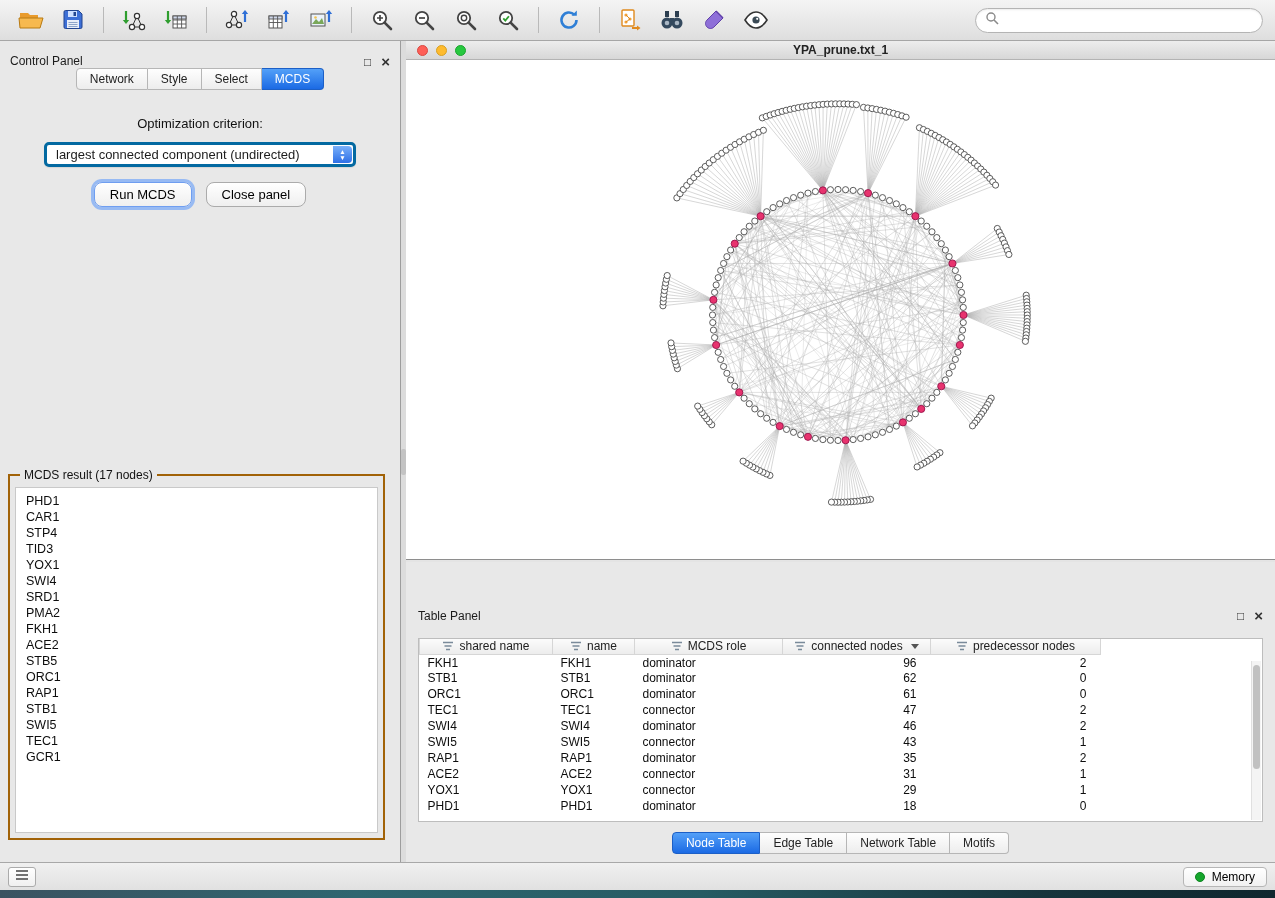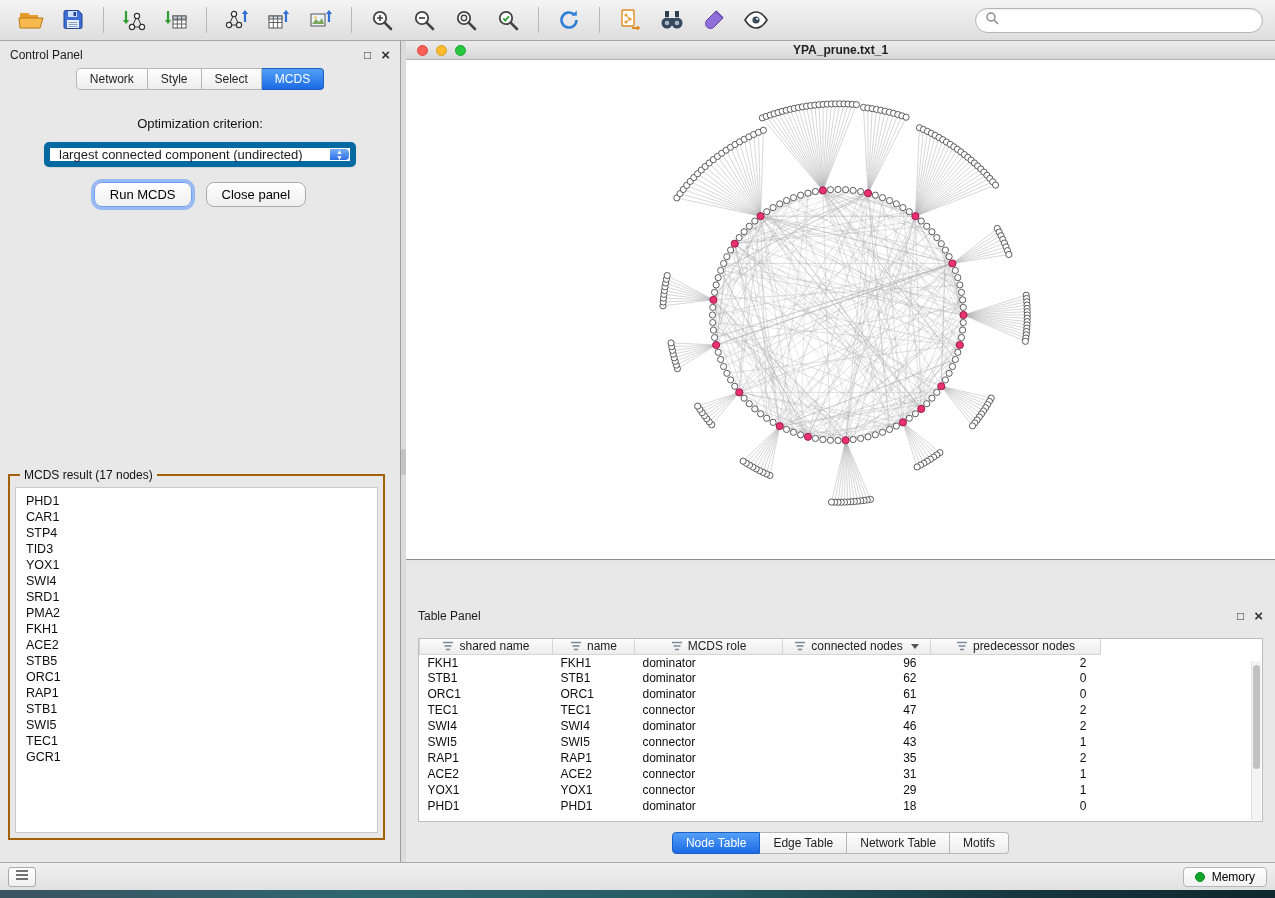--- a/index.html
+++ b/index.html
@@ -11,34 +11,34 @@
     border-bottom:1px solid #a6a6a6;display:flex;align-items:center;padding:0 12px;gap:4px;}
   .tool{width:38px;height:32px;display:flex;align-items:center;justify-content:center;background:transparent;border:none;cursor:pointer;}
   .tool svg{display:block;}
   .sep{width:1px;height:26px;background:#b9b9b9;margin:0 7px;}
   .search{margin-left:auto;width:288px;height:25px;border:1px solid #b4b4b4;border-radius:13px;background:#fff;
     display:flex;align-items:center;padding:0 9px;gap:6px;box-shadow:inset 0 1px 2px rgba(0,0,0,.08);}
   .search input{border:none;outline:none;flex:1;font-size:12px;background:transparent;font-family:"Liberation Sans",sans-serif;}
 
   
   .control-panel{position:absolute;top:41px;left:0;width:401px;bottom:36px;background:#e8e8e8;border-right:1px solid #9d9d9d;}
-  .panel-header{height:27px;display:flex;align-items:center;padding:0 10px;font-size:12px;color:#1b1b1b;}
+  .panel-header{height:27px;display:flex;align-items:flex-end;padding:0 10px;font-size:12px;color:#1b1b1b;}
   .win-btns{margin-left:auto;display:flex;gap:10px;color:#333;align-items:center;}
   .win-btn{font-size:12px;line-height:12px;cursor:pointer;}
   .win-btn.x{font-weight:bold;font-size:15px;}
 
   .seg{display:flex;justify-content:center;}
   .seg .tab{font-size:12px;padding:3px 13px;background:linear-gradient(#fefefe,#ededed);border:1px solid #b6b6b6;
     border-left:none;color:#222;cursor:pointer;}
   .seg .tab:first-child{border-left:1px solid #b6b6b6;border-radius:4px 0 0 4px;}
   .seg .tab:last-child{border-radius:0 4px 4px 0;}
   .seg .tab.active{background:linear-gradient(#53a0f8,#1b6ae4);color:#fff;border-color:#1c5fc6;}
 
   .opt-label{text-align:center;margin-top:26px;font-size:13px;color:#111;}
-  .dropdown{margin:11px auto 0;width:312px;height:25px;background:#fff;border:6px solid #0369a1;border-radius:5px;
+  .dropdown{margin:11px auto 0;width:312px;height:25px;background:#fff;border:3px solid #0369a1;border-radius:5px;
     display:flex;align-items:center;font-size:13px;position:relative;padding-left:9px;cursor:pointer;
     box-shadow:0 1px 1px rgba(0,0,0,.08);}
   .dropdown .stepper{position:absolute;right:1px;top:1px;bottom:1px;width:19px;background:linear-gradient(#79b0fa,#2e6fe6);
     border-radius:0 4px 4px 0;color:#fff;display:flex;flex-direction:column;align-items:center;justify-content:center;
     font-size:6.5px;line-height:6px;}
   .btn-row{display:flex;justify-content:center;gap:14px;margin-top:15px;}
   .btn{font-size:13px;padding:4px 15px;background:linear-gradient(#ffffff,#efefef);border:1px solid #ababab;border-radius:8px;cursor:pointer;}
   .btn.focused{box-shadow:0 0 0 3px rgba(96,155,250,.6);border-color:#6f9ef0;}
 
   fieldset.result-box{position:absolute;left:8px;right:15px;top:427px;bottom:22px;border:2px solid #a16207;padding:5px;background:#e8e8e8;}

